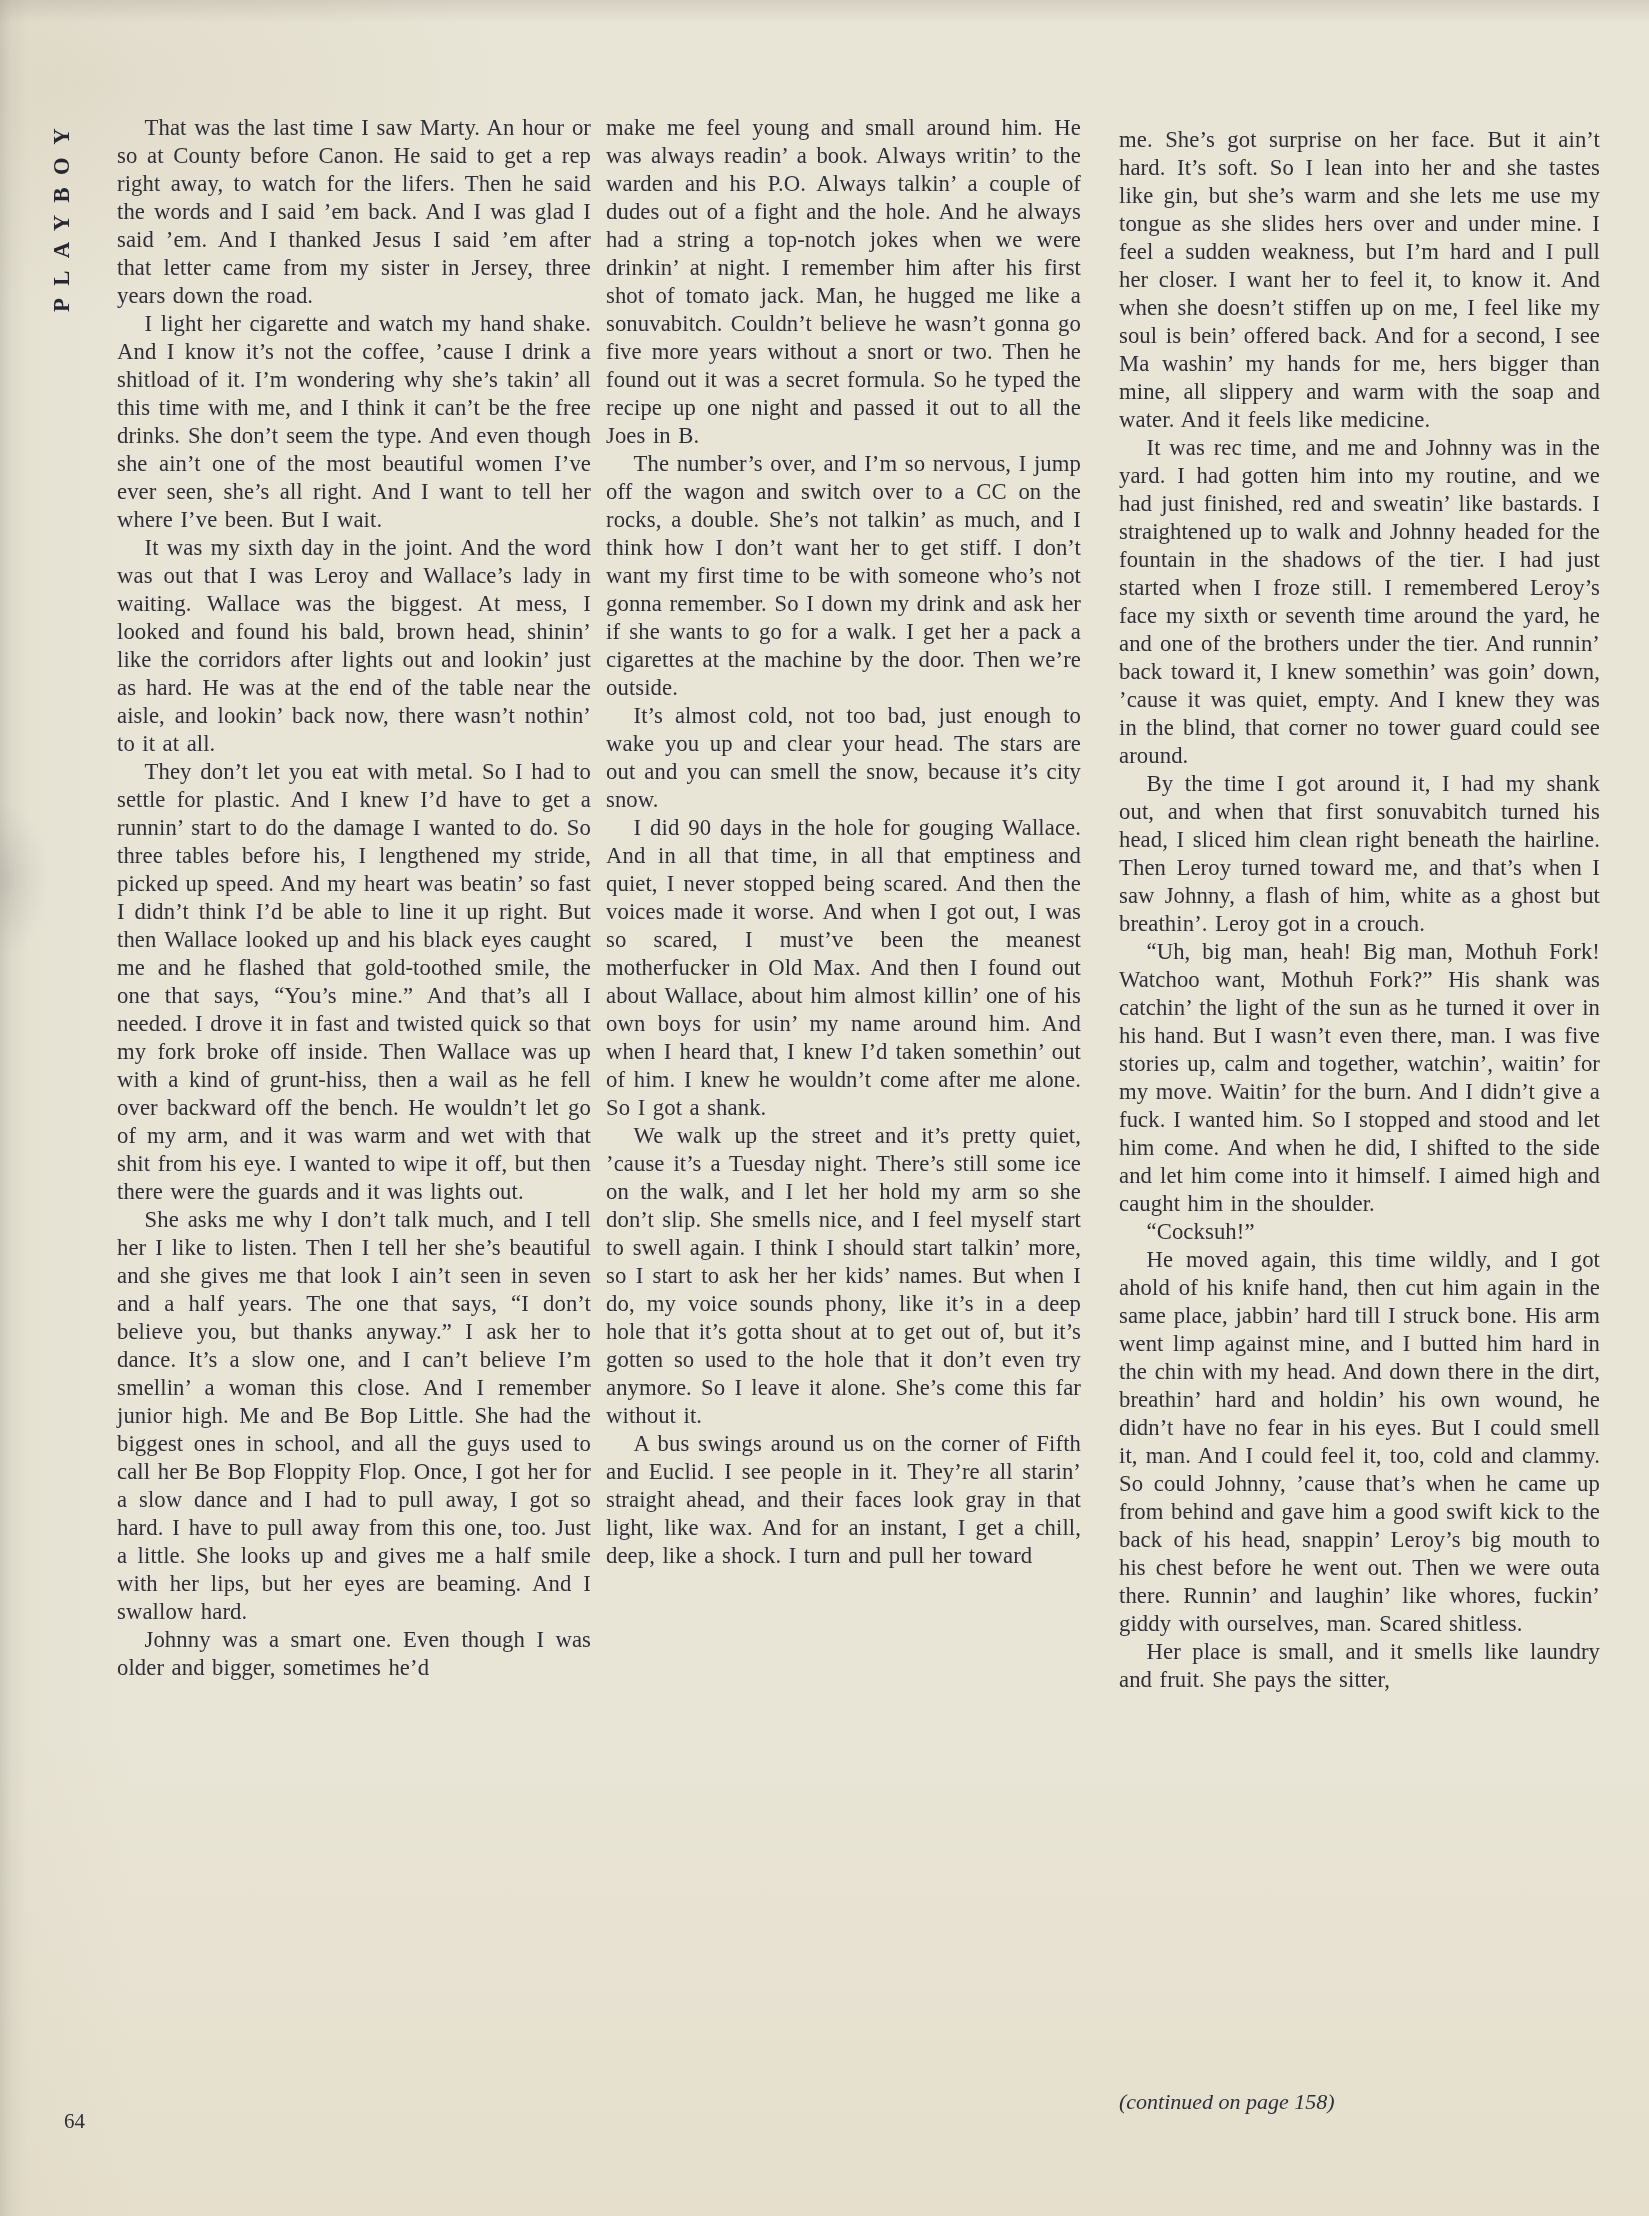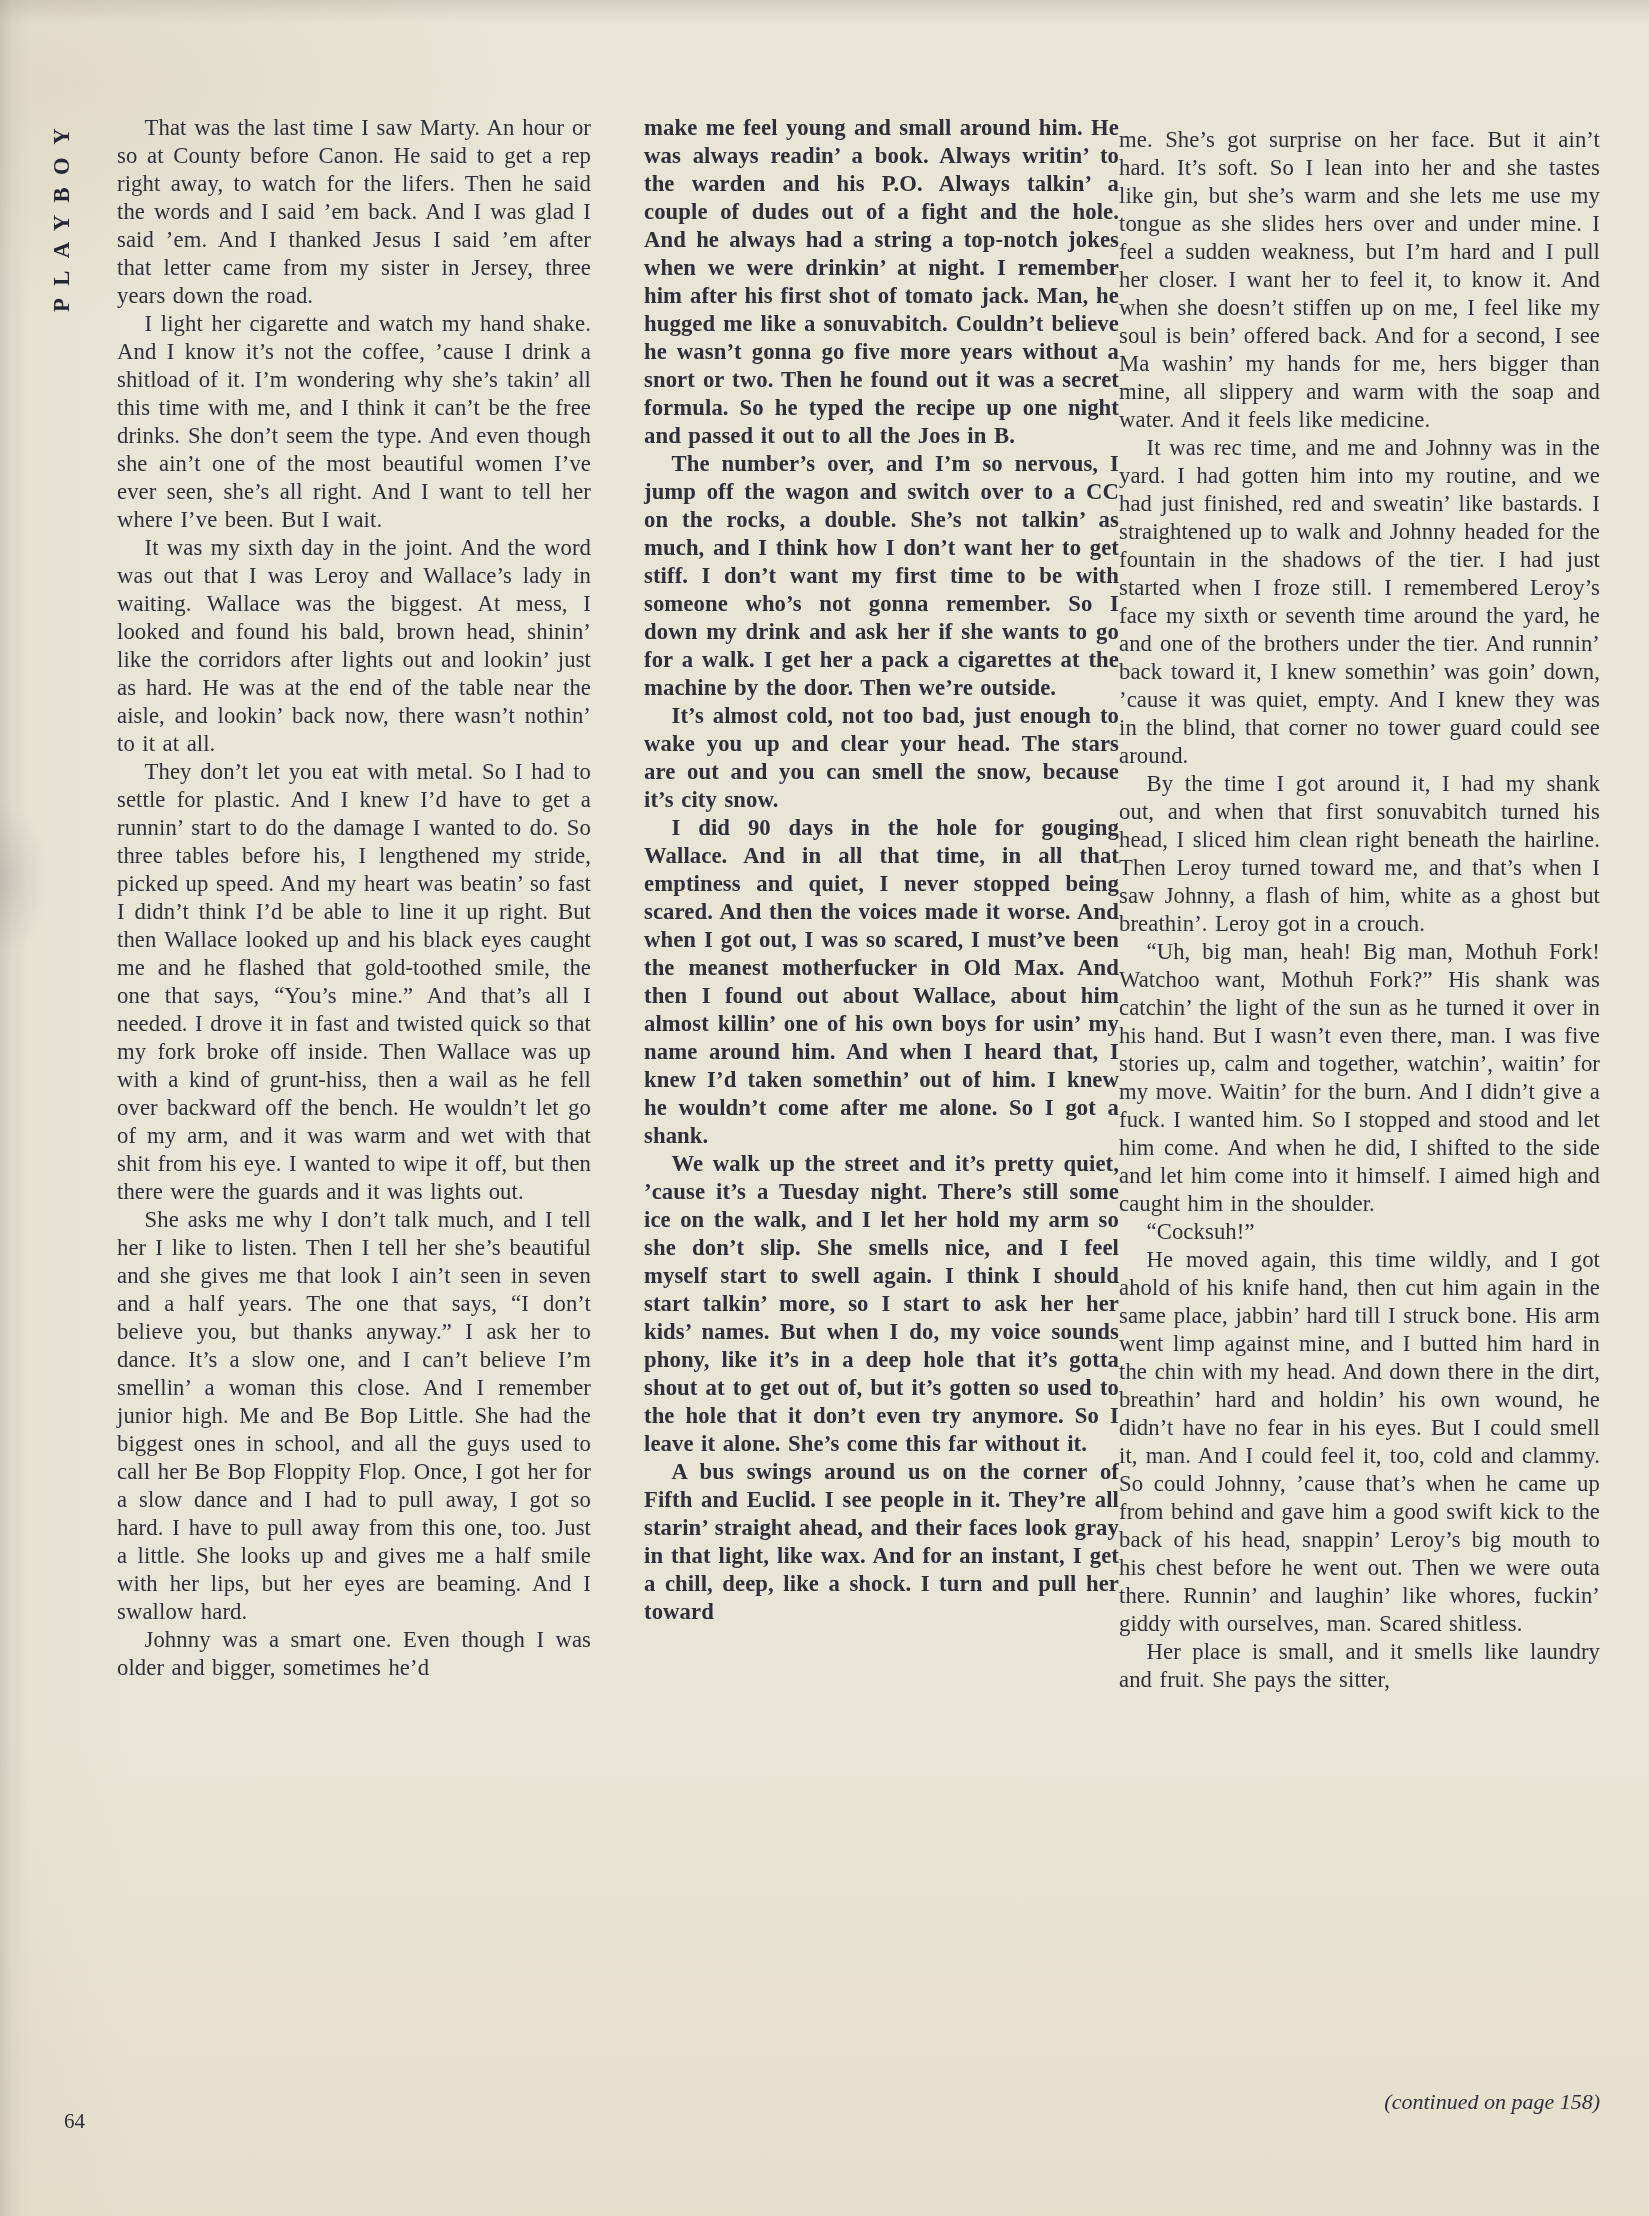--- a/index.html
+++ b/index.html
@@ -37,28 +37,27 @@
     text-align:justify;
     font-size:22.7px;
     line-height:28px;
     color:#2e2f39;
     word-spacing:1.7px;
     letter-spacing:0.1px;
   }
   .col p{margin:0;padding:0;text-indent:27.5px;}
   .col p.flush{text-indent:0;}
   #col1{left:117px;width:474px;}
-  #col2{left:644px;width:475px;font-weight:bold;}
+  #col2{left:606px;width:475px;}
   #col3{left:1119px;width:481px;margin-top:12px;}
   .continued-note{
     position:absolute;
     top:2089px;
     left:1119px;
     width:481px;
-    text-align:right;
     font-style:italic;
     font-size:22px;
     color:#2e2f39;
   }
   .page-number{
     position:absolute;
     left:64px;top:2109px;
     font-size:21px;
     color:#2e2f39;
   }

